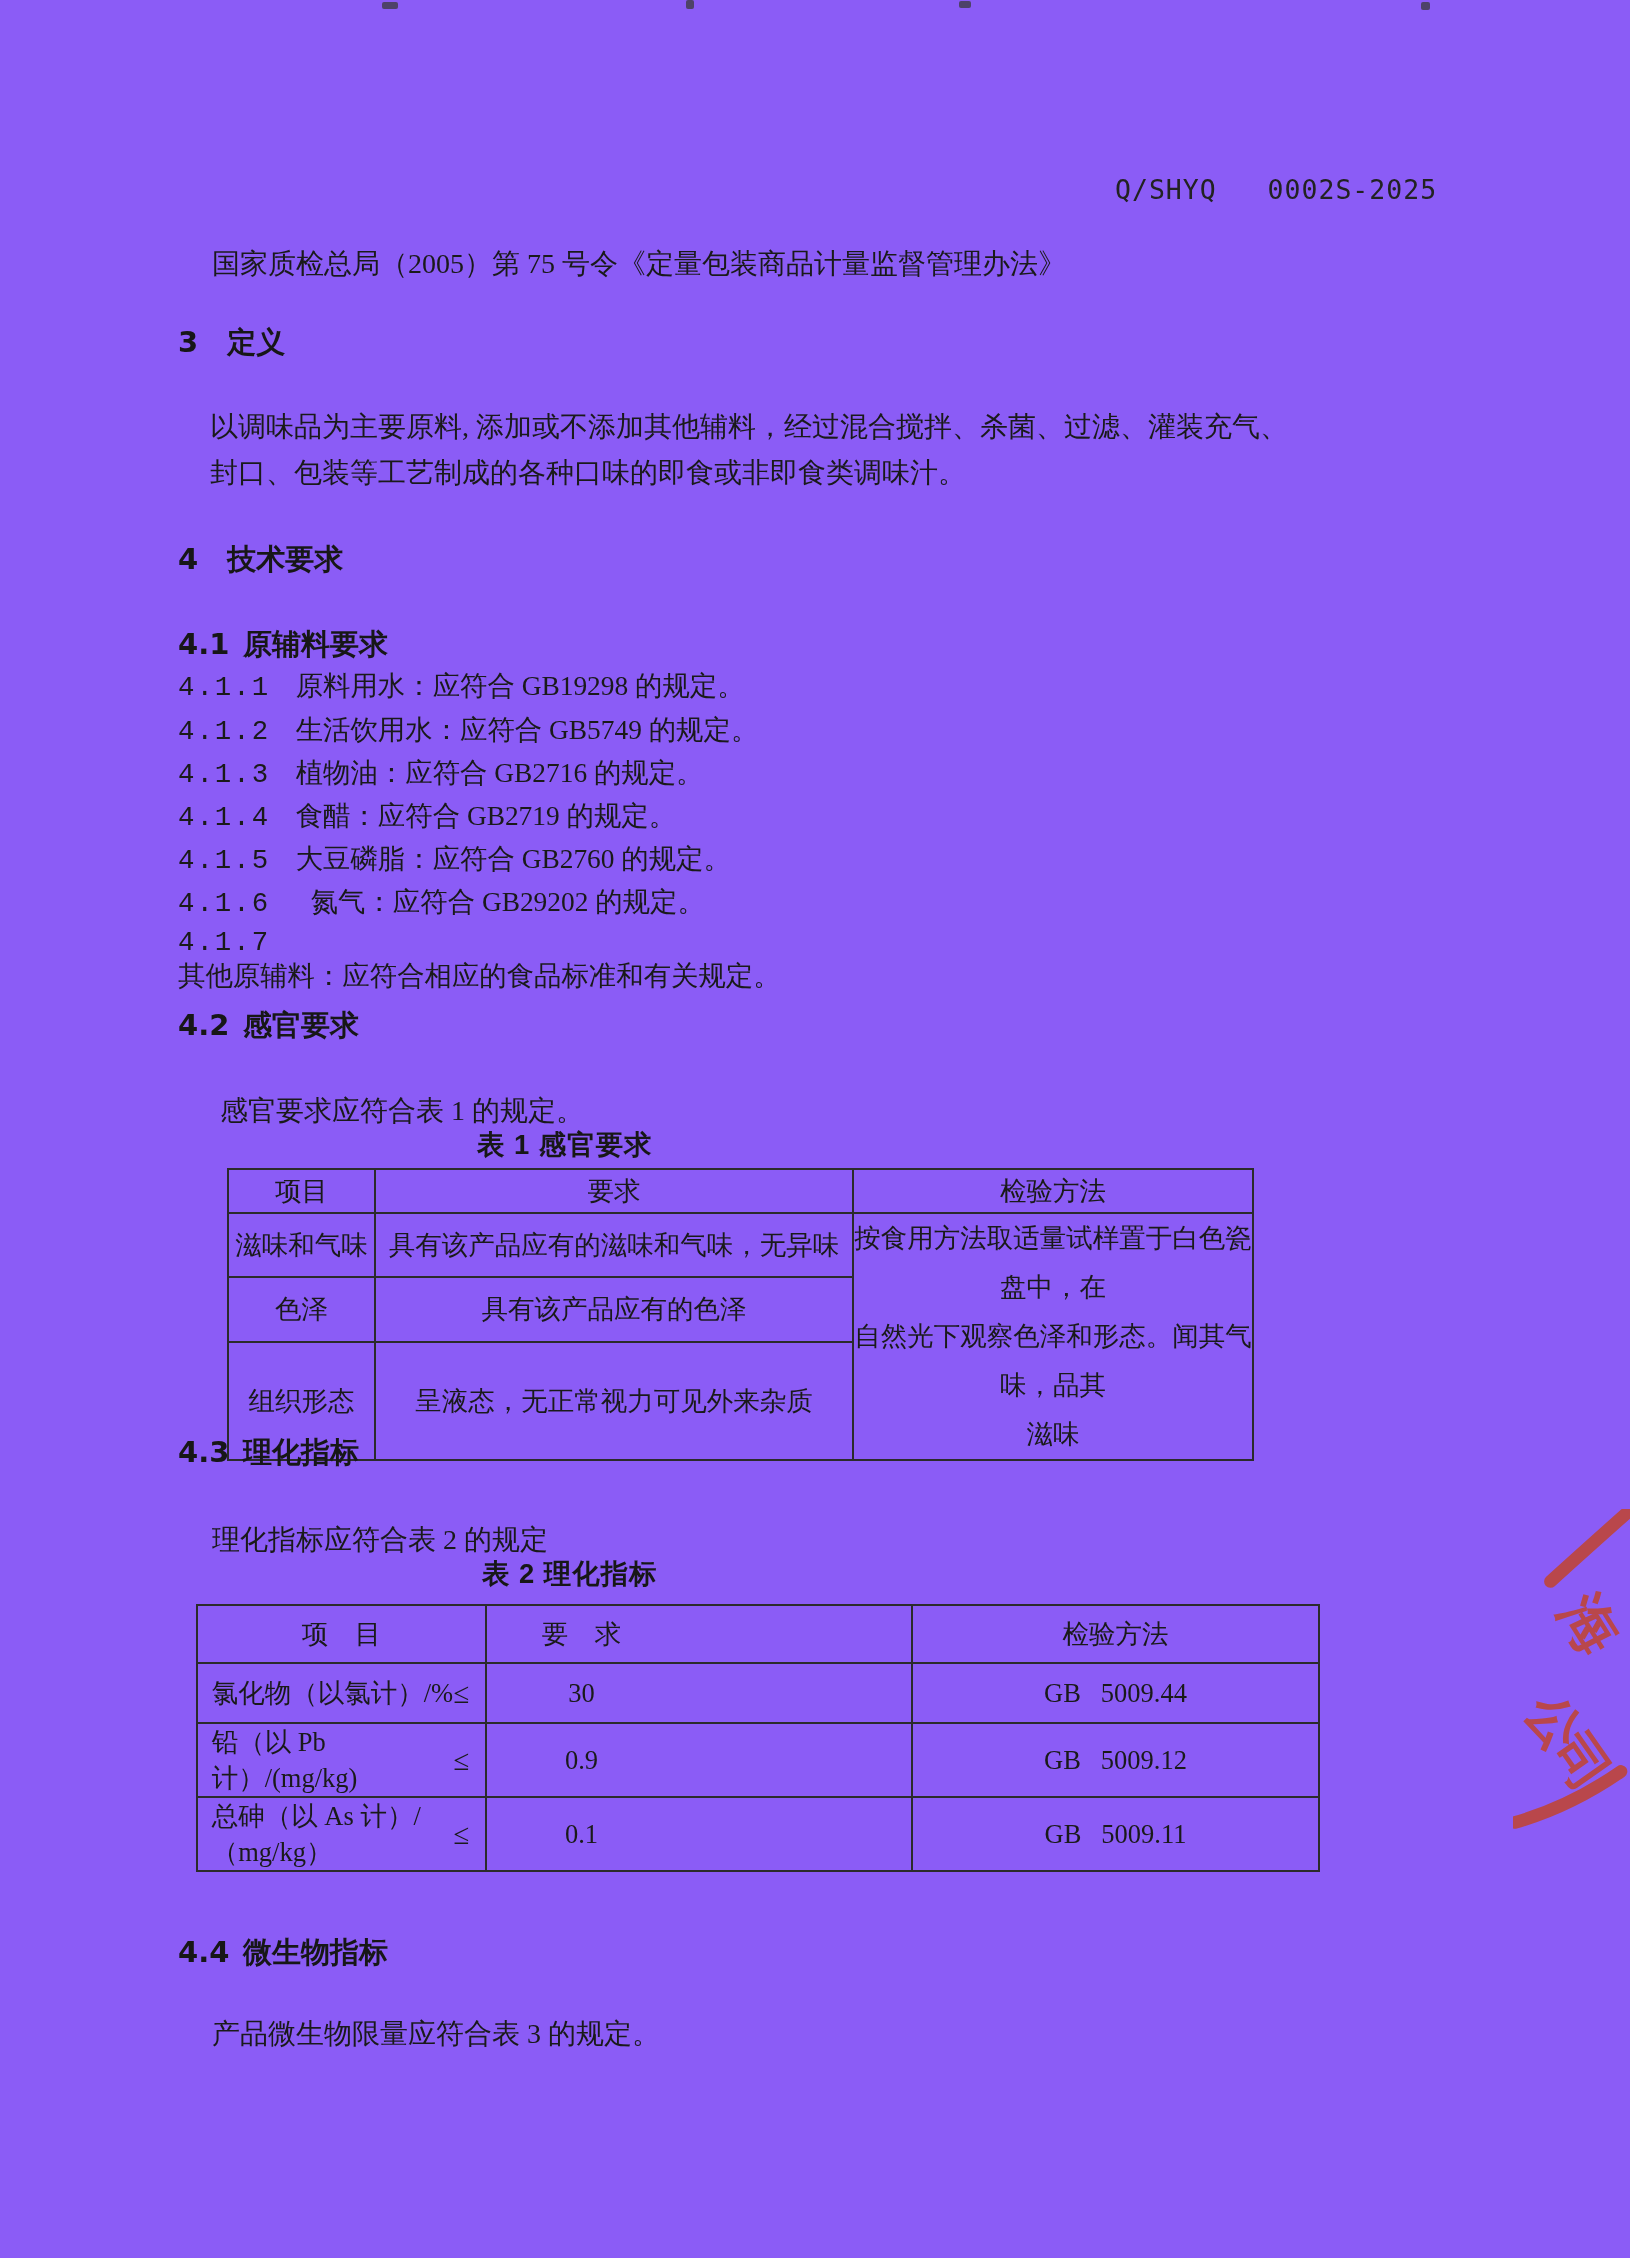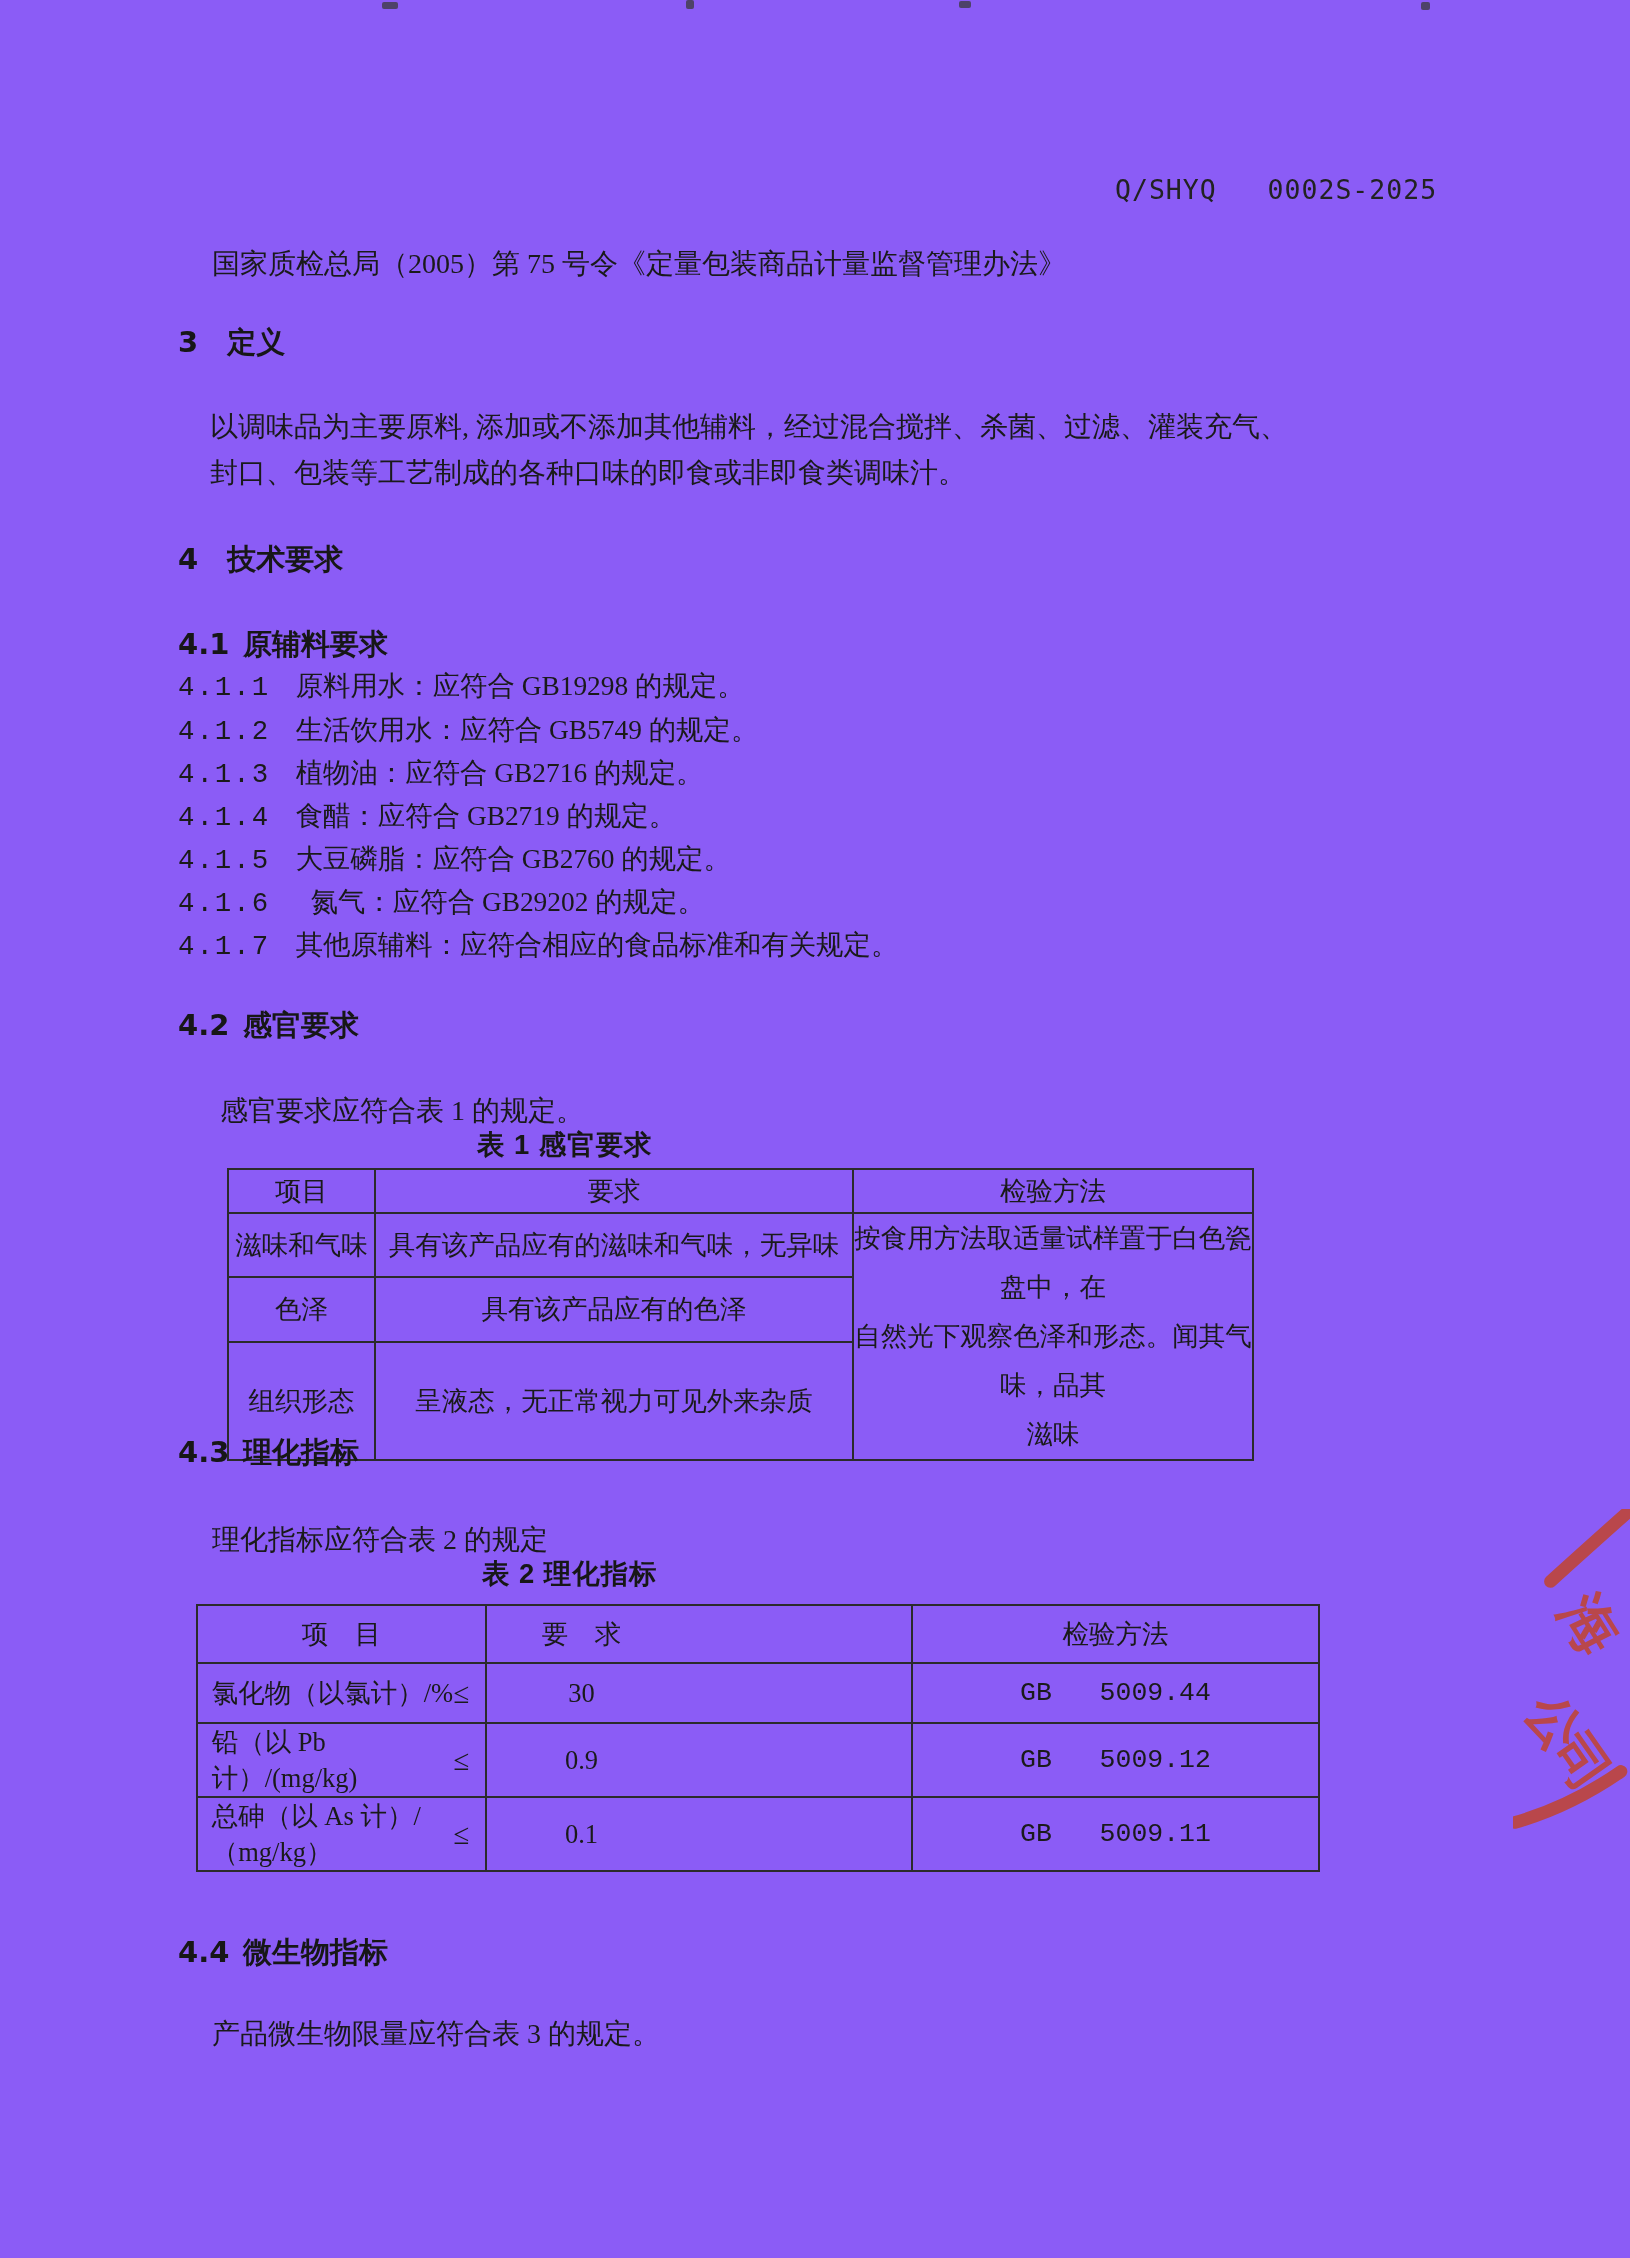--- a/index.html
+++ b/index.html
@@ -39,21 +39,21 @@
     padding:0;overflow:hidden;
   }
   table.doc{border:2.9px solid #262626;}
   .t1-method{font-size:21.6px;line-height:49px;vertical-align:middle;}
   .t1-row3 td{vertical-align:top;padding-top:4.9px;}
   .t2 td{font-size:27.4px;}
   .t2 .item-cell{text-align:left;}
   .item-flex{display:flex;justify-content:space-between;align-items:center;padding:0 15.7px 0 13.7px;}
   .leq{font-size:29px;}
   .shift-left{padding-right:235px !important;}
-  .method-cell{white-space:pre;font-size:26.5px !important;font-family:Liberation Mono, monospace;}
+  .method-cell{white-space:pre;font-size:26.5px !important;}
   .speck{position:absolute;background:#3a3a3a;opacity:.75;border-radius:2px;}
   .stamp-svg{position:absolute;opacity:.88;}
 </style>
 </head>
 <body>
 
 <div class="page">
 
   <div class="speck abs" style="left:382px;top:2px;width:15.7px;height:6.9px;"></div>
   <div class="speck abs" style="left:686px;top:0;width:7.8px;height:8.8px;"></div>
@@ -100,21 +100,21 @@
     <span>食醋：应符合 GB2719 的规定。</span>
   </div>
   <div class="abs item-line" style="left:178px;top:841px;">
     <span class="item-num">4.1.5</span>
     <span>大豆磷脂：应符合 GB2760 的规定。</span>
   </div>
   <div class="abs item-line" style="left:178px;top:884px;gap:15px;">
     <span class="item-num">4.1.6</span>
     <span>氮气：应符合 GB29202 的规定。</span>
   </div>
-  <div class="abs item-line" style="left:178px;top:927px;">
+  <div class="abs item-line" style="left:178px;top:927px;flex-direction:column;">
     <span class="item-num">4.1.7</span>
     <span>其他原辅料：应符合相应的食品标准和有关规定。</span>
   </div>
 
   <div class="abs heading sub" style="left:178px;top:1006px;">
     <span class="sec-num">4.2</span>
     <span>感官要求</span>
   </div>
   <div class="abs body-text" style="left:220px;top:1088px;">感官要求应符合表 1 的规定。</div>
 

